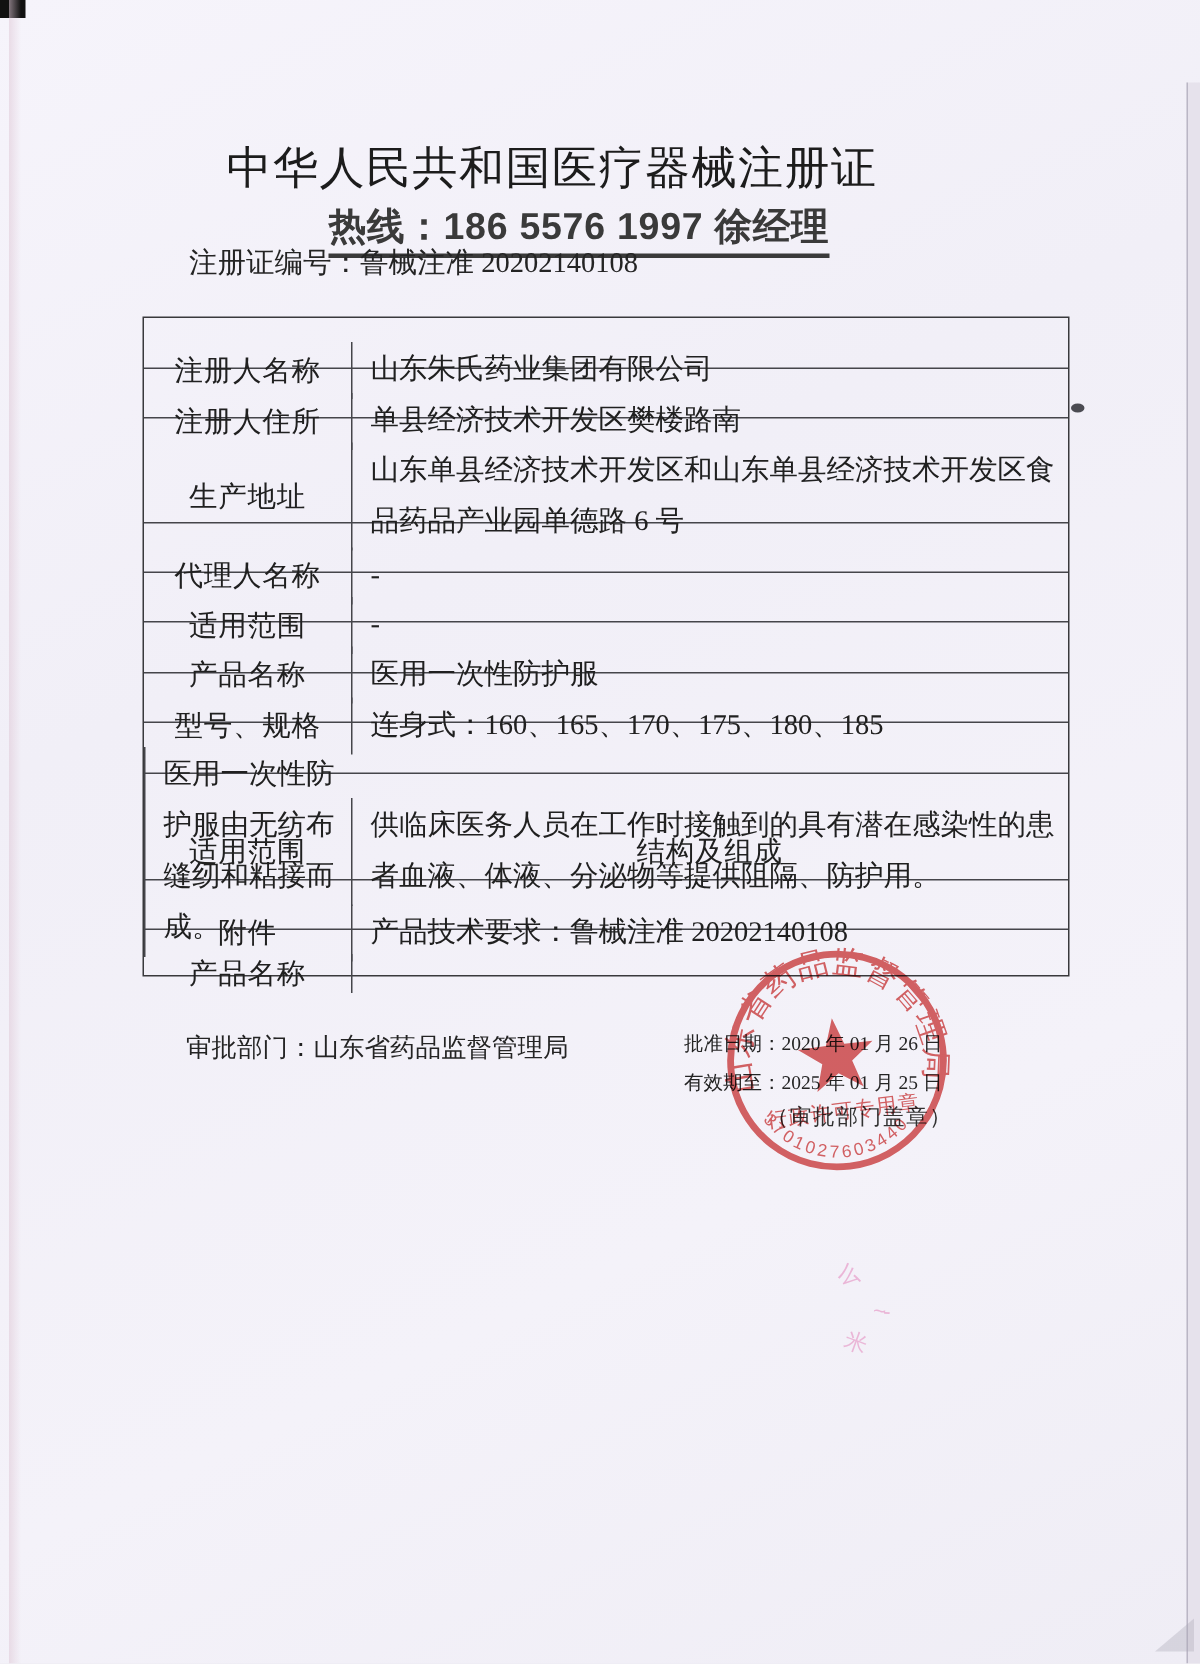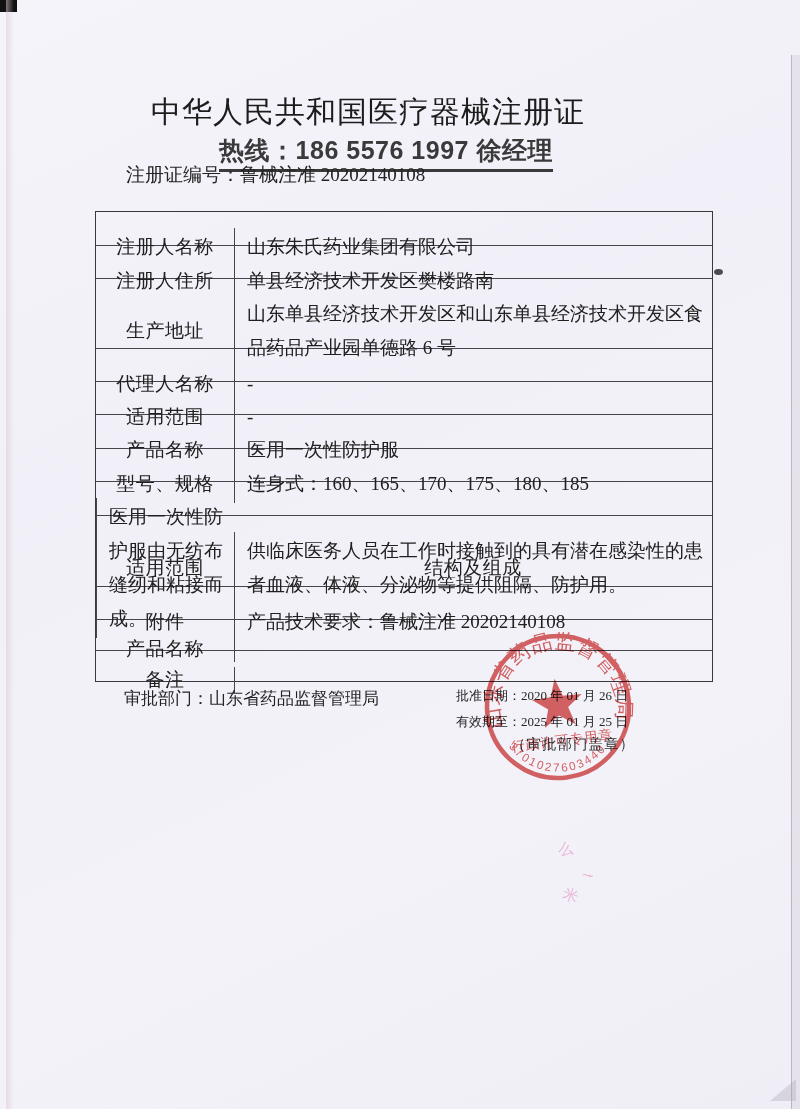--- a/index.html
+++ b/index.html
@@ -124,24 +124,20 @@
       <div class="tcell tvalue">供临床医务人员在工作时接触到的具有潜在感染性的患者血液、体液、分泌物等提供阻隔、防护用。</div>
     </div>
     <div class="trow" style="height:33px">
       <div class="tcell tlabel">附件</div>
       <div class="tcell tvalue">产品技术要求：鲁械注准 20202140108</div>
     </div>
     <div class="trow" style="height:31px">
       <div class="tcell tlabel">产品名称</div>
       <div class="tcell tvalue"></div>
     </div>
-    <div class="trow" style="height:31px">
-      <div class="tcell tlabel">备注</div>
-      <div class="tcell tvalue"></div>
-    </div>
   </div>
 
   <div class="dept">审批部门：山东省药品监督管理局</div>
   <div class="dates">
     <div>批准日期：2020 年 01 月 26 日</div>
     <div>有效期至：2025 年 01 月 25 日</div>
   </div>
   <div class="sealnote">（审批部门盖章）</div>
 
   <div class="seal">

